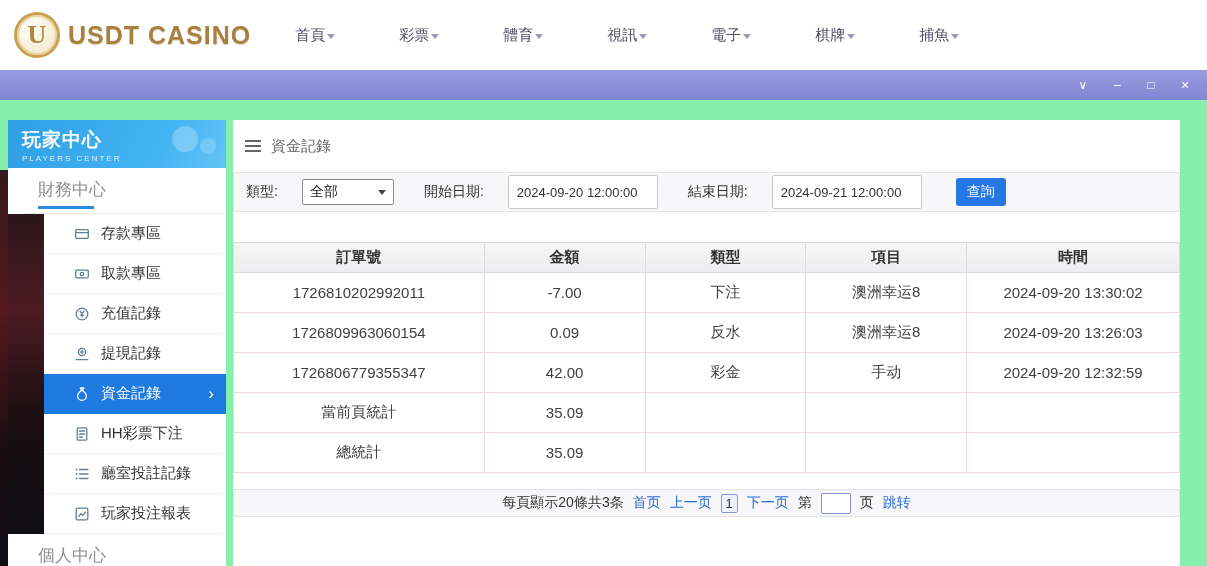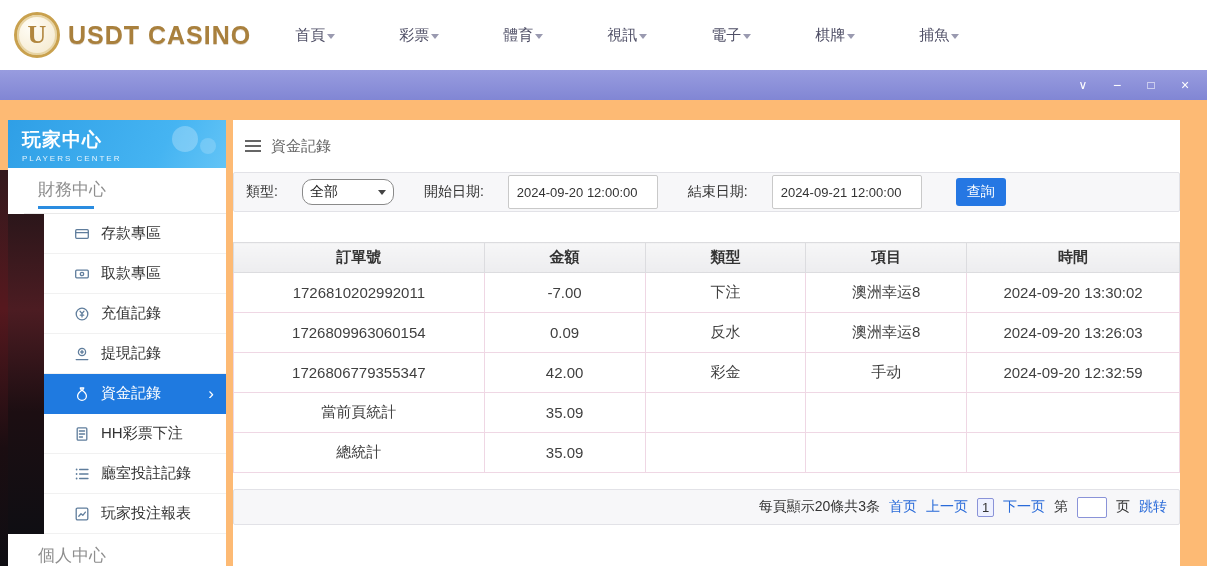--- a/index.html
+++ b/index.html
@@ -23,21 +23,21 @@
   .caret { width:0; height:0; border-left:4px solid transparent; border-right:4px solid transparent;
            border-top:5px solid #9a9ab0; margin-top:2px; }
 
   
   .titlebar { height:30px; background:linear-gradient(180deg,#989cdf,#8186d4);
               display:flex; align-items:center; justify-content:flex-end; gap:18px; padding-right:14px; }
   .wc { color:#fff; font-size:14px; line-height:1; width:16px; text-align:center; cursor:pointer; }
   .wc.small { font-size:12px; }
 
   
-  .workspace { position:absolute; top:100px; left:0; right:0; bottom:0; background:#fdba74; }
+  .workspace { position:absolute; top:100px; left:0; right:0; bottom:0; background:#86efac; }
   .photo-gutter { position:absolute; left:0; top:70px; bottom:0; width:8px;
                   background:linear-gradient(180deg,#33191d,#56181e 35%,#1b0d11 70%,#0f0e13); }
 
   
   .sidebar { position:absolute; left:8px; top:20px; bottom:0; width:218px; background:#fff; overflow:hidden; }
   .ph-header { position:relative; height:48px; overflow:hidden;
                background:linear-gradient(115deg,#2f9fe6,#45b4f2 70%,#63c4f6);
                color:#fff; padding:7px 0 0 14px; }
   .ph-header::before { content:""; position:absolute; right:28px; top:6px; width:26px; height:26px;
                border-radius:50%; background:rgba(255,255,255,.25); }
@@ -64,37 +64,37 @@
   .breadcrumb { height:52px; display:flex; align-items:center; gap:10px; padding-left:12px; }
   .hamburger { position:relative; width:16px; height:12px; cursor:pointer; }
   .hamburger i { position:absolute; left:0; top:0; width:16px; height:2px; background:#666;
                  box-shadow:0 5px 0 #666, 0 10px 0 #666; }
   .bc-title { font-size:15px; color:#666; }
 
   .filter-box { border:1px solid #e2e2e7; background:#f7f7f9; border-radius:2px; height:40px;
                 display:flex; align-items:center; padding:0 12px; gap:24px; }
   .f-label { font-size:14px; color:#333; margin-left:6px; }
   .f-label:first-child { margin-left:0; }
-  .select { width:92px; height:26px; border:1px solid #8a8a8a; border-radius:10px; background:#fff;
+  .select { width:92px; height:26px; border:1px solid #8a8a8a; border-radius:2px; background:#fff;
             display:flex; align-items:center; justify-content:space-between; padding:0 7px;
             font-size:14px; color:#222; cursor:pointer; }
   .sel-caret { width:0; height:0; border-left:4px solid transparent; border-right:4px solid transparent;
                border-top:5px solid #444; }
   .date-input { width:150px; height:26px; border:1px solid #c9c9c9; border-radius:2px;
                 font-size:13px; color:#333; padding:16px 8px; font-family:inherit; }
   .search-btn { margin-left:10px; width:50px; height:28px; background:#2577e3; border:none; border-radius:3px;
                 color:#fff; font-size:14px; cursor:pointer; font-family:inherit; }
 
   .data-table { width:100%; border-collapse:collapse; margin-top:30px; table-layout:fixed; }
   .data-table th { height:30px; background:linear-gradient(180deg,#f6f6f7,#ededef);
                    border:1px solid #dcdcdf; font-size:15px; font-weight:bold; color:#333; }
   .data-table td { height:40px; border:1px solid #efd7e4; font-size:15px; color:#3f3f3f; text-align:center; }
 
-  .pager { margin-top:16px; border:1px solid #e2e2e7; background:#f7f7f9; border-radius:2px; height:36px;
-           display:flex; align-items:center; justify-content:flex-end; padding:0 12px; }
+  .pager { margin-top:16px; border:1px solid #e2e2e7; background:#f7f7f9; border-radius:2px; height:28px;
+           display:flex; align-items:center; justify-content:center; padding:0 12px; }
   .pager-left { font-size:14px; color:#333; }
   .pager-right { display:flex; align-items:center; gap:9px; font-size:14px; }
   .pg-total { color:#333; }
   .pg-link { color:#2a6bd9; text-decoration:none; cursor:pointer; }
   .cur-page { display:inline-block; min-width:17px; height:19px; line-height:17px; padding:0 2px;
               background:#eef1ff; border:1px solid #8a93d8; color:#333; text-align:center;
               font-size:13px; border-radius:2px; cursor:pointer; }
   .pg-text { color:#333; }
   .page-input { width:30px; height:21px; border:1px solid #8a93d8; border-radius:2px; background:#fff; }
 </style>

